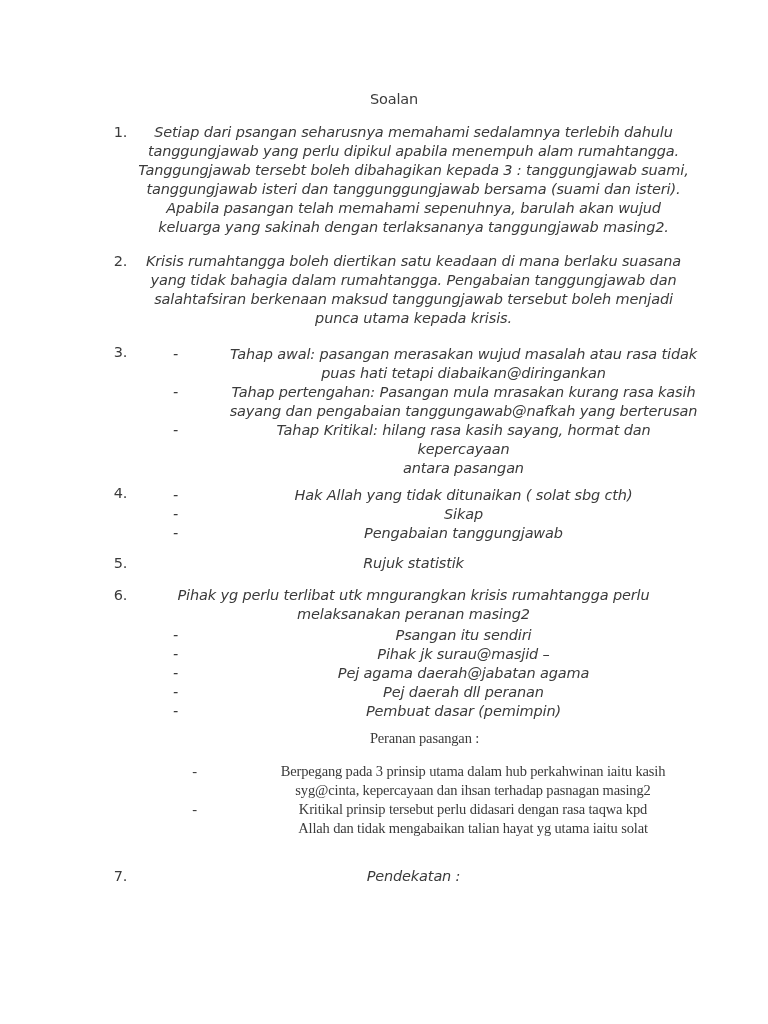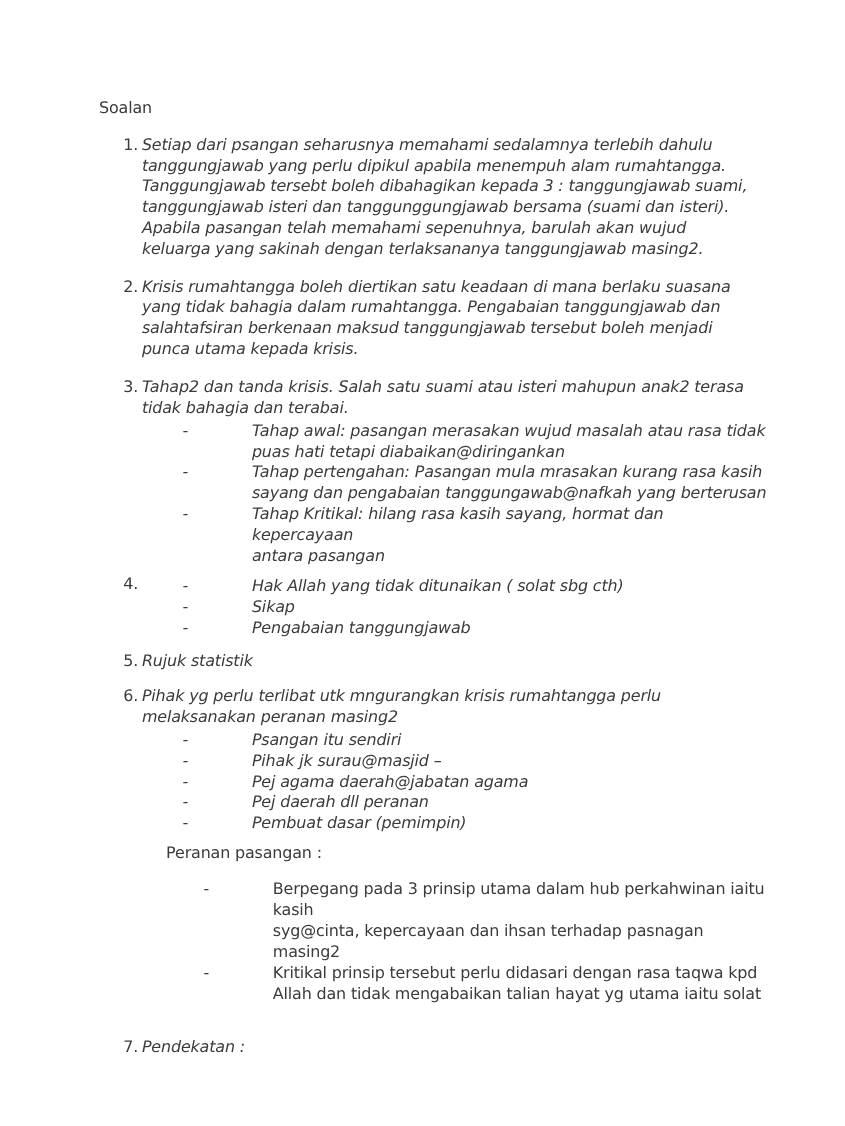--- a/index.html
+++ b/index.html
@@ -9,36 +9,37 @@
     height: 1024px;
     background: #ffffff;
     overflow: hidden;
     font-family: "DejaVu Sans", "Liberation Sans", sans-serif;
     font-size: 14.5px;
     line-height: 19px;
     letter-spacing: -0.15px;
     color: #3b3b3b;
     box-sizing: border-box;
     padding: 90px 70px 0 90px;
+    text-align: center;
   }
   .doc-title { margin: 0 0 14px 0; }
   .doc-list { margin-left: 22px; }
   .item { display: flex; margin-bottom: 15px; }
   .item.gap-6  { margin-bottom: 6px; }
   .item.gap-11 { margin-bottom: 11px; }
   .item.gap-13 { margin-bottom: 13px; }
   .item.gap-8  { margin-bottom: 8px; }
   .item-num { flex: 0 0 17px; }
   .item-body { flex: 1 1 auto; min-width: 0; font-style: italic; }
   .item-text { white-space: pre-line; }
   .bullets { margin-top: 2px; }
   .bullet { display: flex; margin-left: 37px; }
   .bullet-dash { flex: 0 0 19px; }
   .bullet-text { flex: 1 1 auto; white-space: pre-line; margin-left: 44px; }
-  .peranan { margin-left: 39px; margin-bottom: 29px; }
+  .peranan { margin-left: 39px; margin-bottom: 29px; font-family: Liberation Serif, serif; }
   .peranan-heading { margin-bottom: 14px; }
   .peranan .bullet { margin-left: 34px; }
 </style>
 </head>
 <body>
 
 <div class="page">
 
   <div class="doc-title">Soalan</div>
 
@@ -62,22 +63,20 @@
         <div class="item-text">Krisis rumahtangga boleh diertikan satu keadaan di mana berlaku suasana
 yang tidak bahagia dalam rumahtangga. Pengabaian tanggungjawab dan
 salahtafsiran berkenaan maksud tanggungjawab tersebut boleh menjadi
 punca utama kepada krisis.</div>
       </div>
     </div>
 
     <div class="item gap-6">
       <span class="item-num">3.</span>
       <div class="item-body">
-        <div class="item-text">Tahap2 dan tanda krisis. Salah satu suami atau isteri mahupun anak2 terasa
-tidak bahagia dan terabai.</div>
         <div class="bullets">
           <div class="bullet">
             <span class="bullet-dash">-</span>
             <div class="bullet-text">Tahap awal: pasangan merasakan wujud masalah atau rasa tidak
 puas hati tetapi diabaikan@diringankan</div>
           </div>
           <div class="bullet">
             <span class="bullet-dash">-</span>
             <div class="bullet-text">Tahap pertengahan: Pasangan mula mrasakan kurang rasa kasih
 sayang dan pengabaian tanggungawab@nafkah yang berterusan</div>

